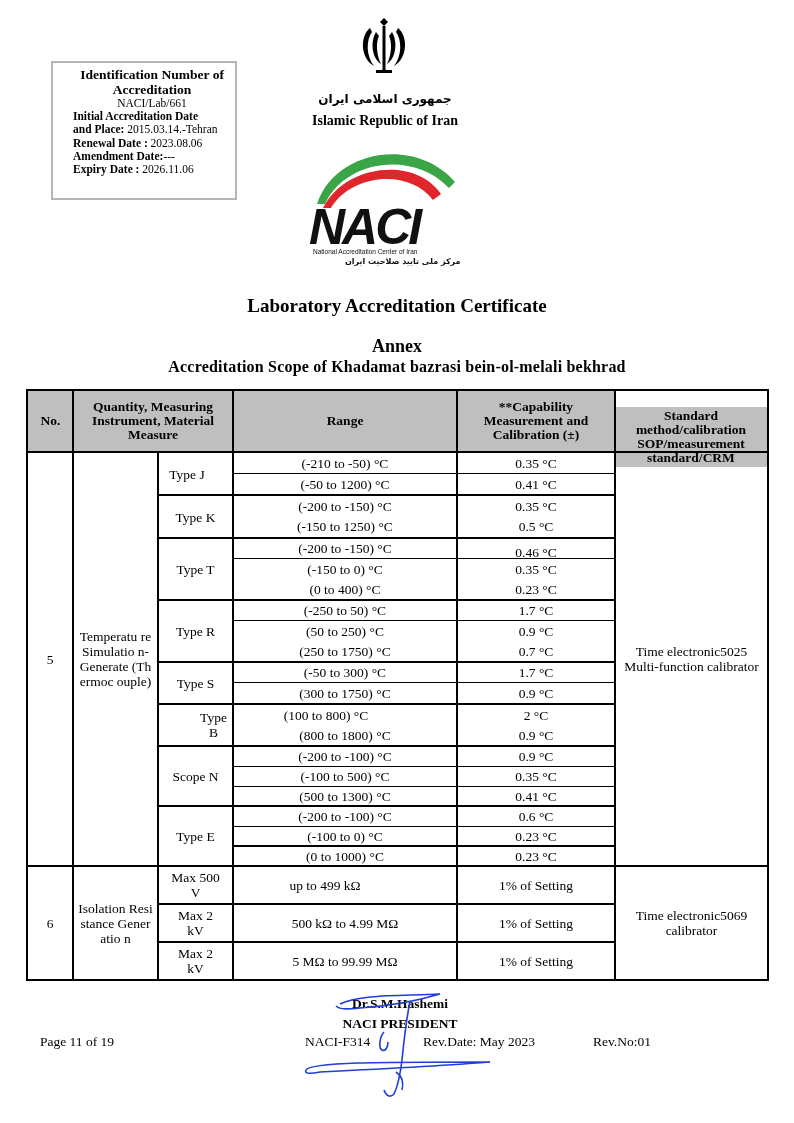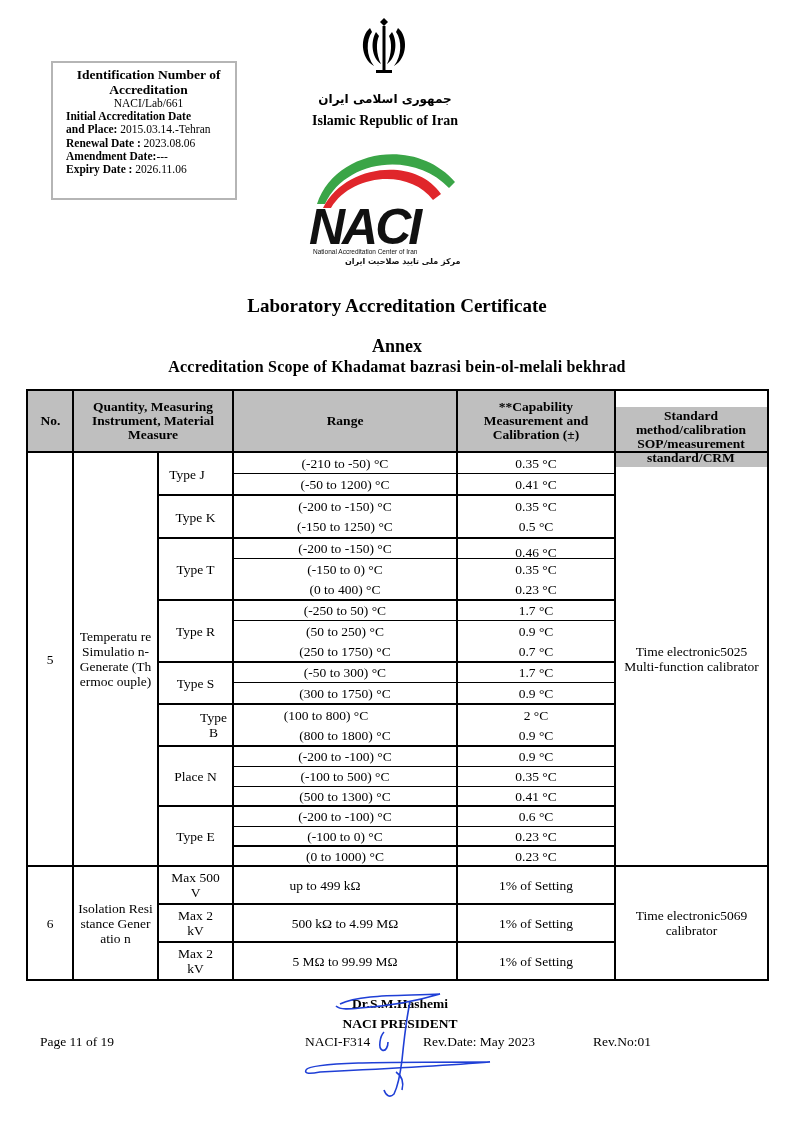--- a/index.html
+++ b/index.html
@@ -1,18 +1,18 @@
 <!DOCTYPE html>
 <html><head>
 <meta charset="utf-8">
 <style>
   html,body{margin:0;padding:0;background:#fff;}
   body{width:794px;height:1123px;position:relative;overflow:hidden;font-family:"Liberation Serif","DejaVu Serif",serif;color:#000;}
   .abs{position:absolute;}
-  .idbox{left:51px;top:61px;width:186px;height:139px;border:2px solid #b5b5b5;box-sizing:border-box;padding:4px 4px 0 13px;font-size:11.5px;line-height:13.2px;}
+  .idbox{left:51px;top:61px;width:186px;height:139px;border:2px solid #b5b5b5;box-sizing:border-box;padding:4px 4px 0 20px;font-size:11.5px;line-height:13.2px;}
   .idbox .t{font-weight:bold;font-size:13.5px;text-align:center;line-height:15px;}
   .idbox .c{text-align:center;}
   .idbox b{font-weight:bold;}
   .emblem{left:356px;top:16px;width:56px;height:60px;}
   .fa{left:300px;top:92px;width:170px;text-align:center;font-family:"DejaVu Sans",sans-serif;font-size:12px;font-weight:bold;direction:rtl;}
   .iri{left:290px;top:113px;width:190px;text-align:center;font-weight:bold;font-size:14px;}
   .naci{left:305px;top:142px;width:160px;height:125px;}
   .title{left:0;top:295px;width:794px;text-align:center;font-weight:bold;font-size:19px;}
   .annex{left:0;top:336px;width:794px;text-align:center;font-weight:bold;font-size:18px;}
   .scope{left:0;top:358px;width:794px;text-align:center;font-weight:bold;font-size:16px;letter-spacing:0.2px;}
@@ -124,21 +124,21 @@
   <div class="cell" style="left:430px;top:292px;width:156px;height:20px;">0.9 °C</div>
   <div class="hl thick" style="left:131px;top:312px;width:455px;"></div>
 
   <div class="cell" style="left:131px;top:314px;width:73px;height:40px;padding-left:36px;">Type B</div>
   <div class="cell" style="left:206px;top:314px;width:184px;height:20px;">(100 to 800) °C</div>
   <div class="cell" style="left:430px;top:314px;width:156px;height:20px;">2 °C</div>
   <div class="cell" style="left:206px;top:334px;width:222px;height:20px;">(800  to  1800) °C</div>
   <div class="cell" style="left:430px;top:334px;width:156px;height:20px;">0.9 °C</div>
   <div class="hl thick" style="left:131px;top:354px;width:455px;"></div>
 
-  <div class="cell" style="left:131px;top:356px;width:73px;height:58px;">Place N</div>
+  <div class="cell" style="left:131px;top:356px;width:73px;height:58px;">Scope N</div>
   <div class="cell" style="left:206px;top:356px;width:222px;height:19px;">(-200 to -100) °C</div>
   <div class="cell" style="left:430px;top:356px;width:156px;height:19px;">0.9 °C</div>
   <div class="hl" style="left:206px;top:375px;width:380px;"></div>
   <div class="cell" style="left:206px;top:376px;width:222px;height:19px;">(-100 to 500) °C</div>
   <div class="cell" style="left:430px;top:376px;width:156px;height:19px;">0.35 °C</div>
   <div class="hl" style="left:206px;top:395px;width:380px;"></div>
   <div class="cell" style="left:206px;top:396px;width:222px;height:18px;">(500 to 1300) °C</div>
   <div class="cell" style="left:430px;top:396px;width:156px;height:18px;">0.41 °C</div>
   <div class="hl thick" style="left:131px;top:414px;width:455px;"></div>
 

